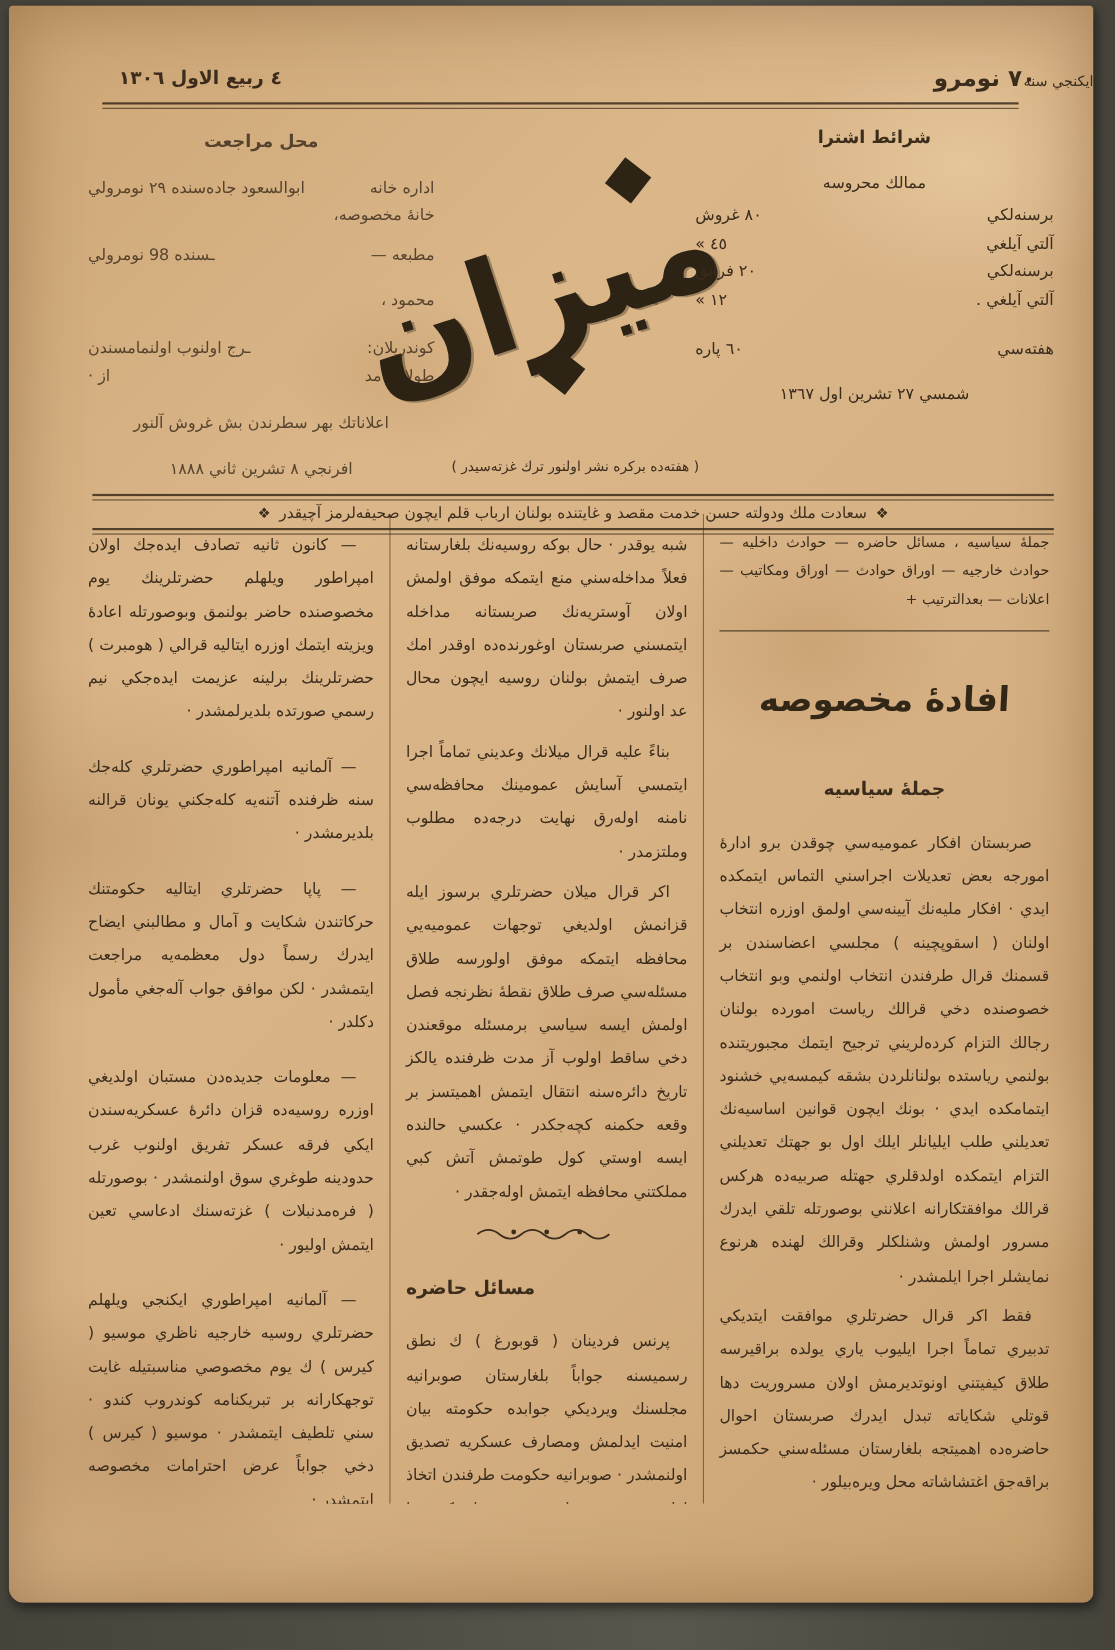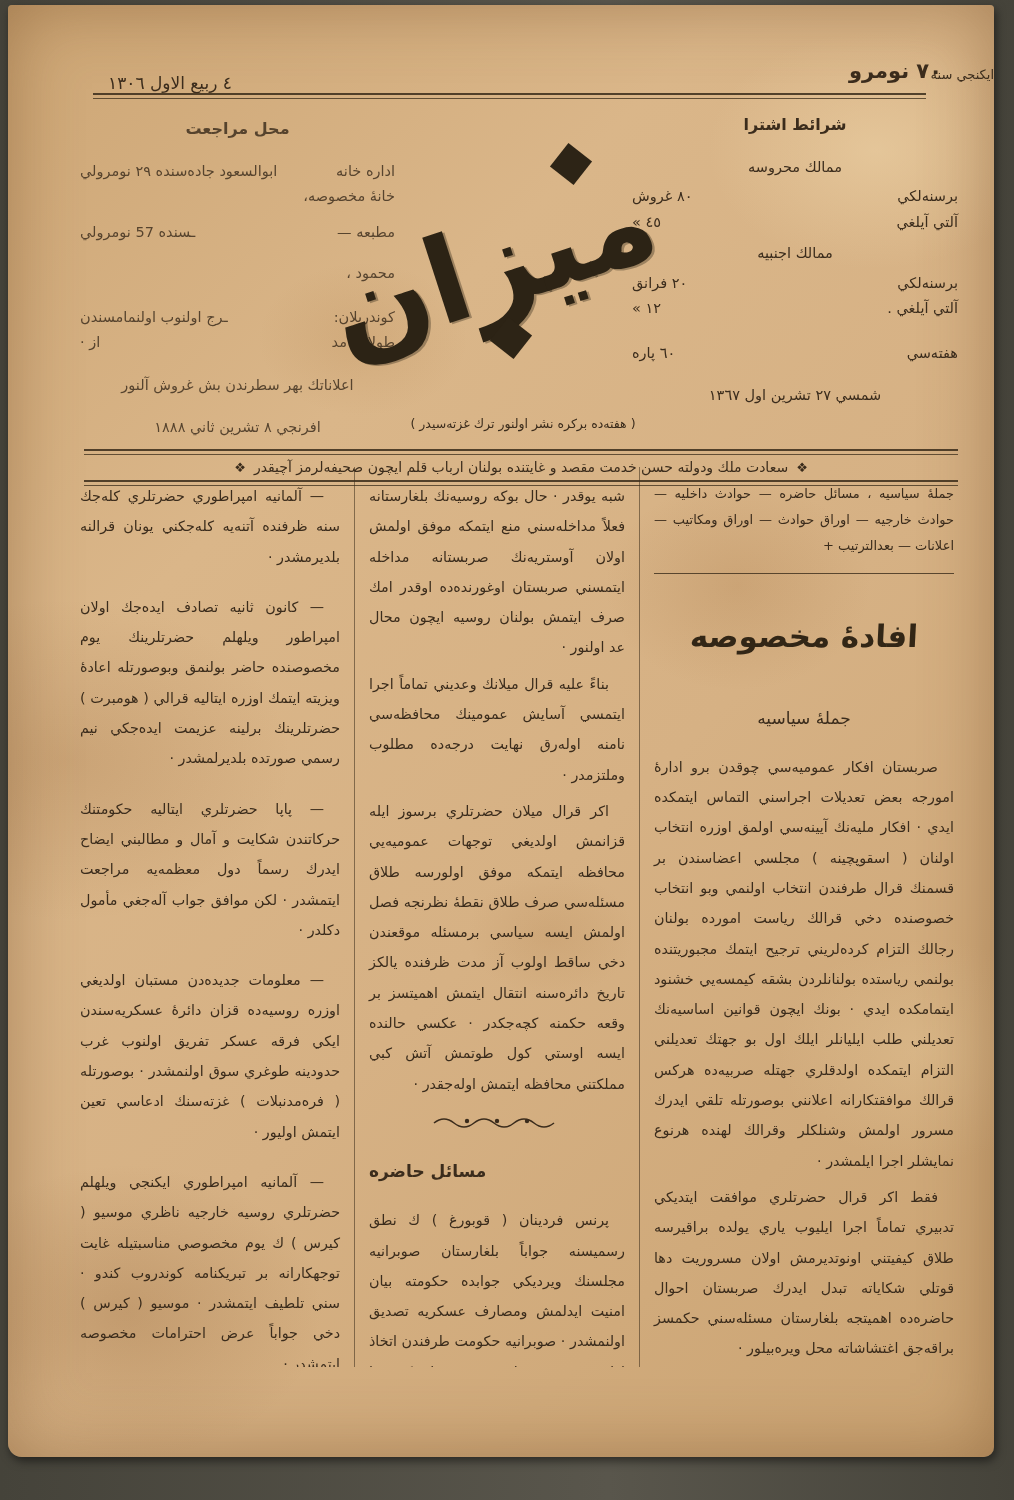--- a/index.html
+++ b/index.html
@@ -15,21 +15,21 @@
       radial-gradient(150px 110px at 36% 23%, rgba(170,120,66,.18), transparent 70%),
       radial-gradient(280px 210px at 12% 90%, rgba(138,92,48,.26), transparent 70%),
       radial-gradient(210px 160px at 93% 72%, rgba(228,198,152,.42), transparent 70%),
       radial-gradient(120px 90px at 55% 64%, rgba(165,115,62,.16), transparent 70%),
       linear-gradient(135deg,#cda675 0%,#dab689 30%,#d6b184 58%,#caa372 100%);
     box-shadow: inset 0 0 70px rgba(110,72,34,.45), 2px 4px 10px rgba(0,0,0,.5);
     color:#3b2c1c;}
   .hdr{position:absolute;top:52px;left:0;right:0;height:42px;}
   .issue-no{position:absolute;right:52px;top:2px;font-size:21px;font-weight:bold;letter-spacing:1px;}
   .year-lbl{position:absolute;left:0;right:0;top:10px;text-align:right;font-size:13px;}
-  .hijri{position:absolute;left:100px;top:16px;font-size:17px;font-weight:normal;text-align:right;}
+  .hijri{position:absolute;left:100px;top:4px;font-size:17px;font-weight:bold;text-align:right;}
   .double-rule{border-top:2px solid rgba(58,44,26,.85);border-bottom:1px solid rgba(58,44,26,.75);height:3px;}
   .hdr-rule{position:absolute;top:88px;left:85px;right:68px;}
   .infozone{position:absolute;top:96px;left:0;right:0;height:332px;}
   .blk{position:absolute;font-size:14.5px;line-height:1.75;}
   .blk-left{left:72px;width:315px;top:14px;opacity:.82;}
   .blk-right{right:36px;width:326px;top:10px;}
   .blk-title{text-align:center;font-size:16px;font-weight:bold;margin-bottom:16px;}
   .row{display:flex;justify-content:space-between;direction:rtl;}
   .row .r{white-space:nowrap;}
   .row .l{white-space:nowrap;}
@@ -50,21 +50,21 @@
   .cols{position:absolute;top:462px;left:70px;right:36px;height:900px;display:flex;direction:rtl;overflow:hidden;}
   .vdiv{width:1px;background:rgba(58,44,26,.55);}
   .col{text-align:justify;font-size:14.3px;line-height:2.12;}
   .col-r{width:300px;padding:14px 4px 0 14px;}
   .col-m{width:256px;padding:14px 14px 0 14px;}
   .col-l{flex:1;padding:14px 14px 0 2px;}
   .toc{font-size:13px;line-height:2.0;}
   .rule-thin{border-top:1.5px solid rgba(58,44,26,.8);margin:14px 0 4px;}
   .big-title{text-align:center;font-size:31px;font-weight:bold;margin:30px 0 6px;letter-spacing:-1px;
     transform:skewX(-3deg);color:#322616;}
-  .sub-title{text-align:center;font-size:17px;font-weight:normal;margin:30px 0 16px;}
+  .sub-title{text-align:center;font-size:17px;font-weight:bold;margin:30px 0 16px;}
   .mid-title{text-align:left;font-size:17px;font-weight:bold;margin:14px 0 16px;}
   p{margin:0 0 6px;}
   .indent{text-indent:16px;}
   .brief{margin:0 0 20px;}
   .orn-div{text-align:center;margin:10px 0 4px;}
 </style>
 </head>
 <body>
 
 <div class="scan">
@@ -84,21 +84,21 @@
         <div class="row">
           <span class="r">اداره خانه</span>
           <span class="l">ابوالسعود جاده‌سنده ٢٩ نومرولي</span>
         </div>
         <div class="row">
           <span class="r">خانهٔ مخصوصه،</span>
           <span class="l"></span>
         </div>
         <div class="row" style="margin-top:10px">
           <span class="r">مطبعه —</span>
-          <span class="l">ـسنده 57 نومرولي</span>
+          <span class="l">ـسنده 98 نومرولي</span>
         </div>
         <div class="row" style="margin-top:16px">
           <span class="r">محمود ،</span>
           <span class="l"></span>
         </div>
         <div class="row" style="margin-top:18px">
           <span class="r">كوندريلان:</span>
           <span class="l">ـرج اولنوب اولنمامسندن</span>
         </div>
         <div class="row">
@@ -120,21 +120,20 @@
         <div class="blk-title">شرائط اشترا</div>
         <div class="sec-head">ممالك محروسه</div>
         <div class="row">
           <span class="r">برسنه‌لكي</span>
           <span class="l">٨٠ غروش</span>
         </div>
         <div class="row">
           <span class="r">آلتي آيلغي</span>
           <span class="l">٤٥ »</span>
         </div>
-        <div class="sec-head">ممالك اجنبيه</div>
         <div class="row">
           <span class="r">برسنه‌لكي</span>
           <span class="l">٢٠ فرانق</span>
         </div>
         <div class="row">
           <span class="r">آلتي آيلغي .</span>
           <span class="l">١٢ »</span>
         </div>
         <div class="row" style="margin-top:20px">
           <span class="r">هفته‌سي</span>
@@ -179,22 +178,22 @@
             </svg>
         </div>
         <div class="mid-title">مسائل حاضره</div>
         <p class="indent">پرنس فردينان ( قوبورغ ) ك نطق رسميسنه جواباً بلغارستان صوبرانيه مجلسنك ويرديكي جوابده حكومته بيان امنيت ايدلمش ومصارف عسكريه تصديق اولنمشدر · صوبرانيه حكومت طرفندن اتخاذ اولنه‌جق هرنوع تدابيري تصديق ايتمكه مهيا اولديغني علاوه ايتمشدر ·</p>
 
       </div>
 
       <div class="vdiv"></div>
 
       <div class="col col-l">
+        <p class="brief indent">— كانون ثانيه تصادف ايده‌جك اولان امپراطور ويلهلم حضرتلرينك يوم مخصوصنده حاضر بولنمق وبوصورتله اعادهٔ ويزيته ايتمك اوزره ايتاليه قرالي ( هومبرت ) حضرتلرينك برلينه عزيمت ايده‌جكي نيم رسمي صورتده بلديرلمشدر ·</p>
         <p class="brief indent">— آلمانيه امپراطوري حضرتلري كله‌جك سنه ظرفنده آتنه‌يه كله‌جكني يونان قرالنه بلديرمشدر ·</p>
-        <p class="brief indent">— كانون ثانيه تصادف ايده‌جك اولان امپراطور ويلهلم حضرتلرينك يوم مخصوصنده حاضر بولنمق وبوصورتله اعادهٔ ويزيته ايتمك اوزره ايتاليه قرالي ( هومبرت ) حضرتلرينك برلينه عزيمت ايده‌جكي نيم رسمي صورتده بلديرلمشدر ·</p>
         <p class="brief indent">— پاپا حضرتلري ايتاليه حكومتنك حركاتندن شكايت و آمال و مطالبني ايضاح ايدرك رسماً دول معظمه‌يه مراجعت ايتمشدر · لكن موافق جواب آله‌جغي مأمول دكلدر ·</p>
         <p class="brief indent">— معلومات جديده‌دن مستبان اولديغي اوزره روسيه‌ده قزان دائرهٔ عسكريه‌سندن ايكي فرقه عسكر تفريق اولنوب غرب حدودينه طوغري سوق اولنمشدر · بوصورتله ( فره‌مدنبلات ) غزته‌سنك ادعاسي تعين ايتمش اوليور ·</p>
         <p class="brief indent">— آلمانيه امپراطوري ايكنجي ويلهلم حضرتلري روسيه خارجيه ناظري موسيو ( كيرس ) ك يوم مخصوصي مناسبتيله غايت توجهكارانه بر تبريكنامه كوندروب كندو · سني تلطيف ايتمشدر · موسيو ( كيرس ) دخي جواباً عرض احترامات مخصوصه ايتمشدر ·</p>
 
       </div>
 
     </div>
   </div>
 </div>
 

